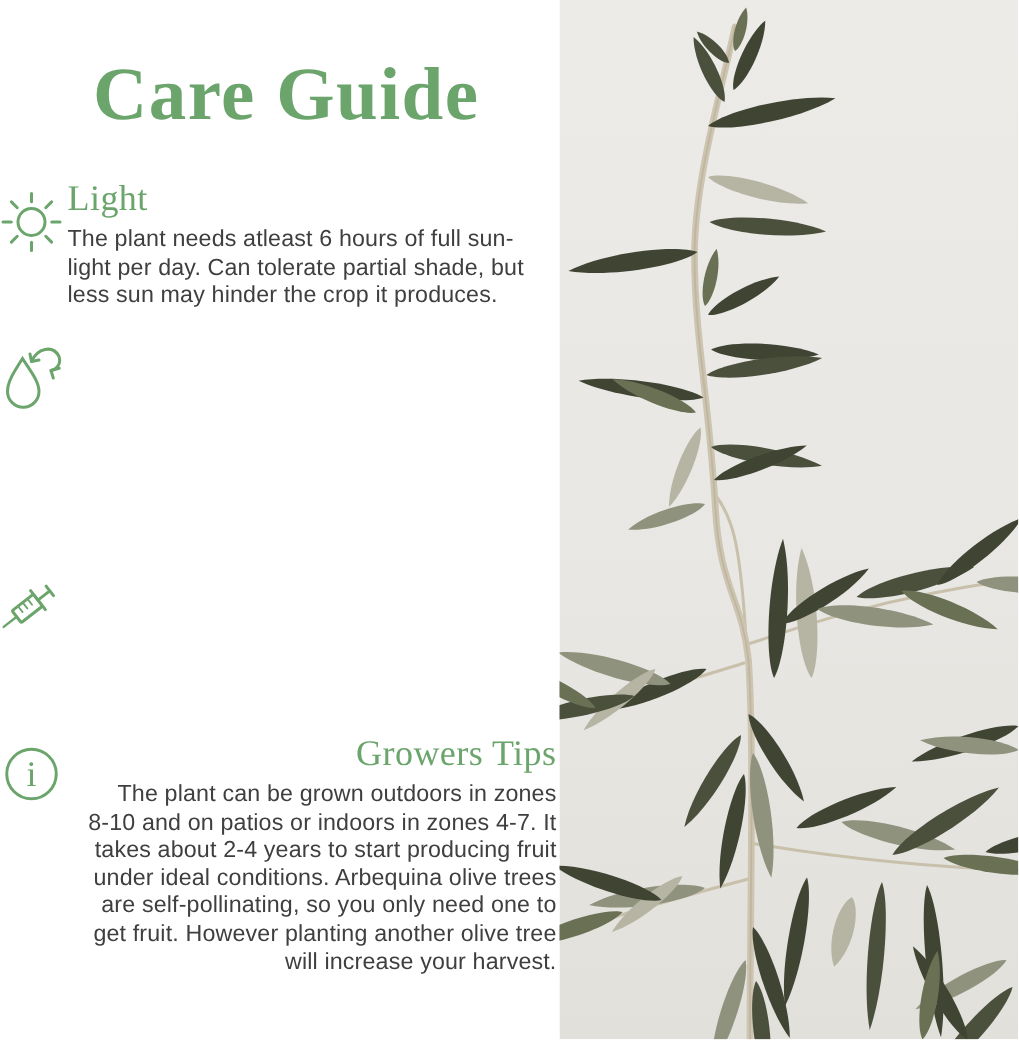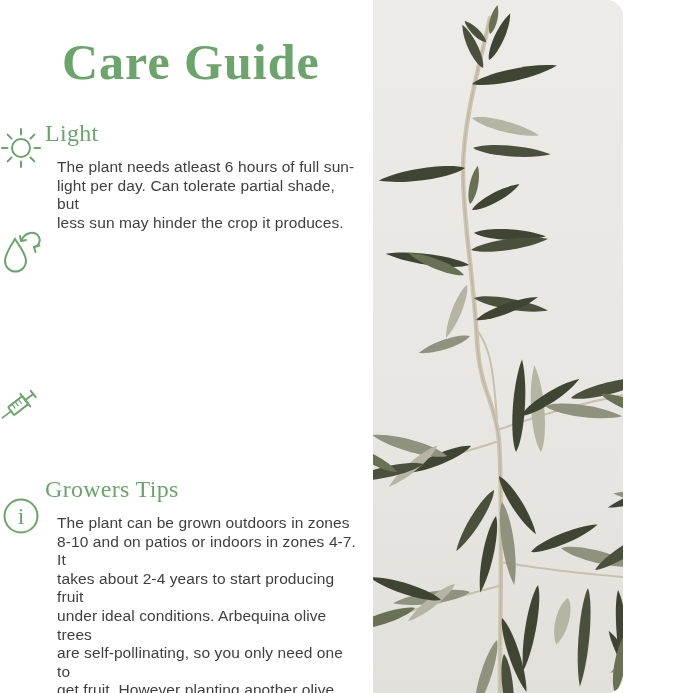--- a/index.html
+++ b/index.html
@@ -1,42 +1,42 @@
 <!DOCTYPE html>
 <html><head>
 <meta charset="utf-8">
 <style>
   html,body{margin:0;padding:0;}
   body{width:679px;height:693px;background:#ffffff;font-family:"Liberation Sans",sans-serif;}
-  .canvas{position:relative;width:623px;height:693px;overflow:hidden;background:#ffffff;border-radius:16px;}
+  .canvas{position:relative;width:679px;height:693px;overflow:hidden;background:#ffffff;}
 
   .title{
     position:absolute;left:62px;top:36px;margin:0;
     font-family:"Liberation Serif",serif;font-weight:700;
     font-size:50px;line-height:52px;letter-spacing:1px;
     color:#6ba56c;
   }
 
   .section{position:absolute;left:45px;width:326px;}
   .section h2{
     margin:0 0 5px 0;
     font-family:"Liberation Serif",serif;font-weight:400;
     font-size:24px;line-height:26px;letter-spacing:.3px;
     color:#6ba56c;
   }
   .section p{
-    margin:12px;
+    margin:0;
     font-size:15.5px;line-height:18.6px;letter-spacing:.1px;
     color:#3f3f3f;white-space:pre-line;
   }
 
   #sec-light   {top:120px;}
   #sec-water   {top:226px;}
   #sec-food    {top:379px;}
-  #sec-growers {top:476px;}
+  #sec-growers {top:490px;text-align:right;}
 
   .icon{position:absolute;}
   #icon-sun    {left:-1px;top:126px;}
   #icon-water  {left:-2px;top:226px;}
   #icon-food   {left:-3px;top:381px;}
   #icon-info   {left:1px;top:496px;}
   .icon svg{display:block;}
 
   .photo{
     position:absolute;left:373px;top:0;width:306px;height:693px;

